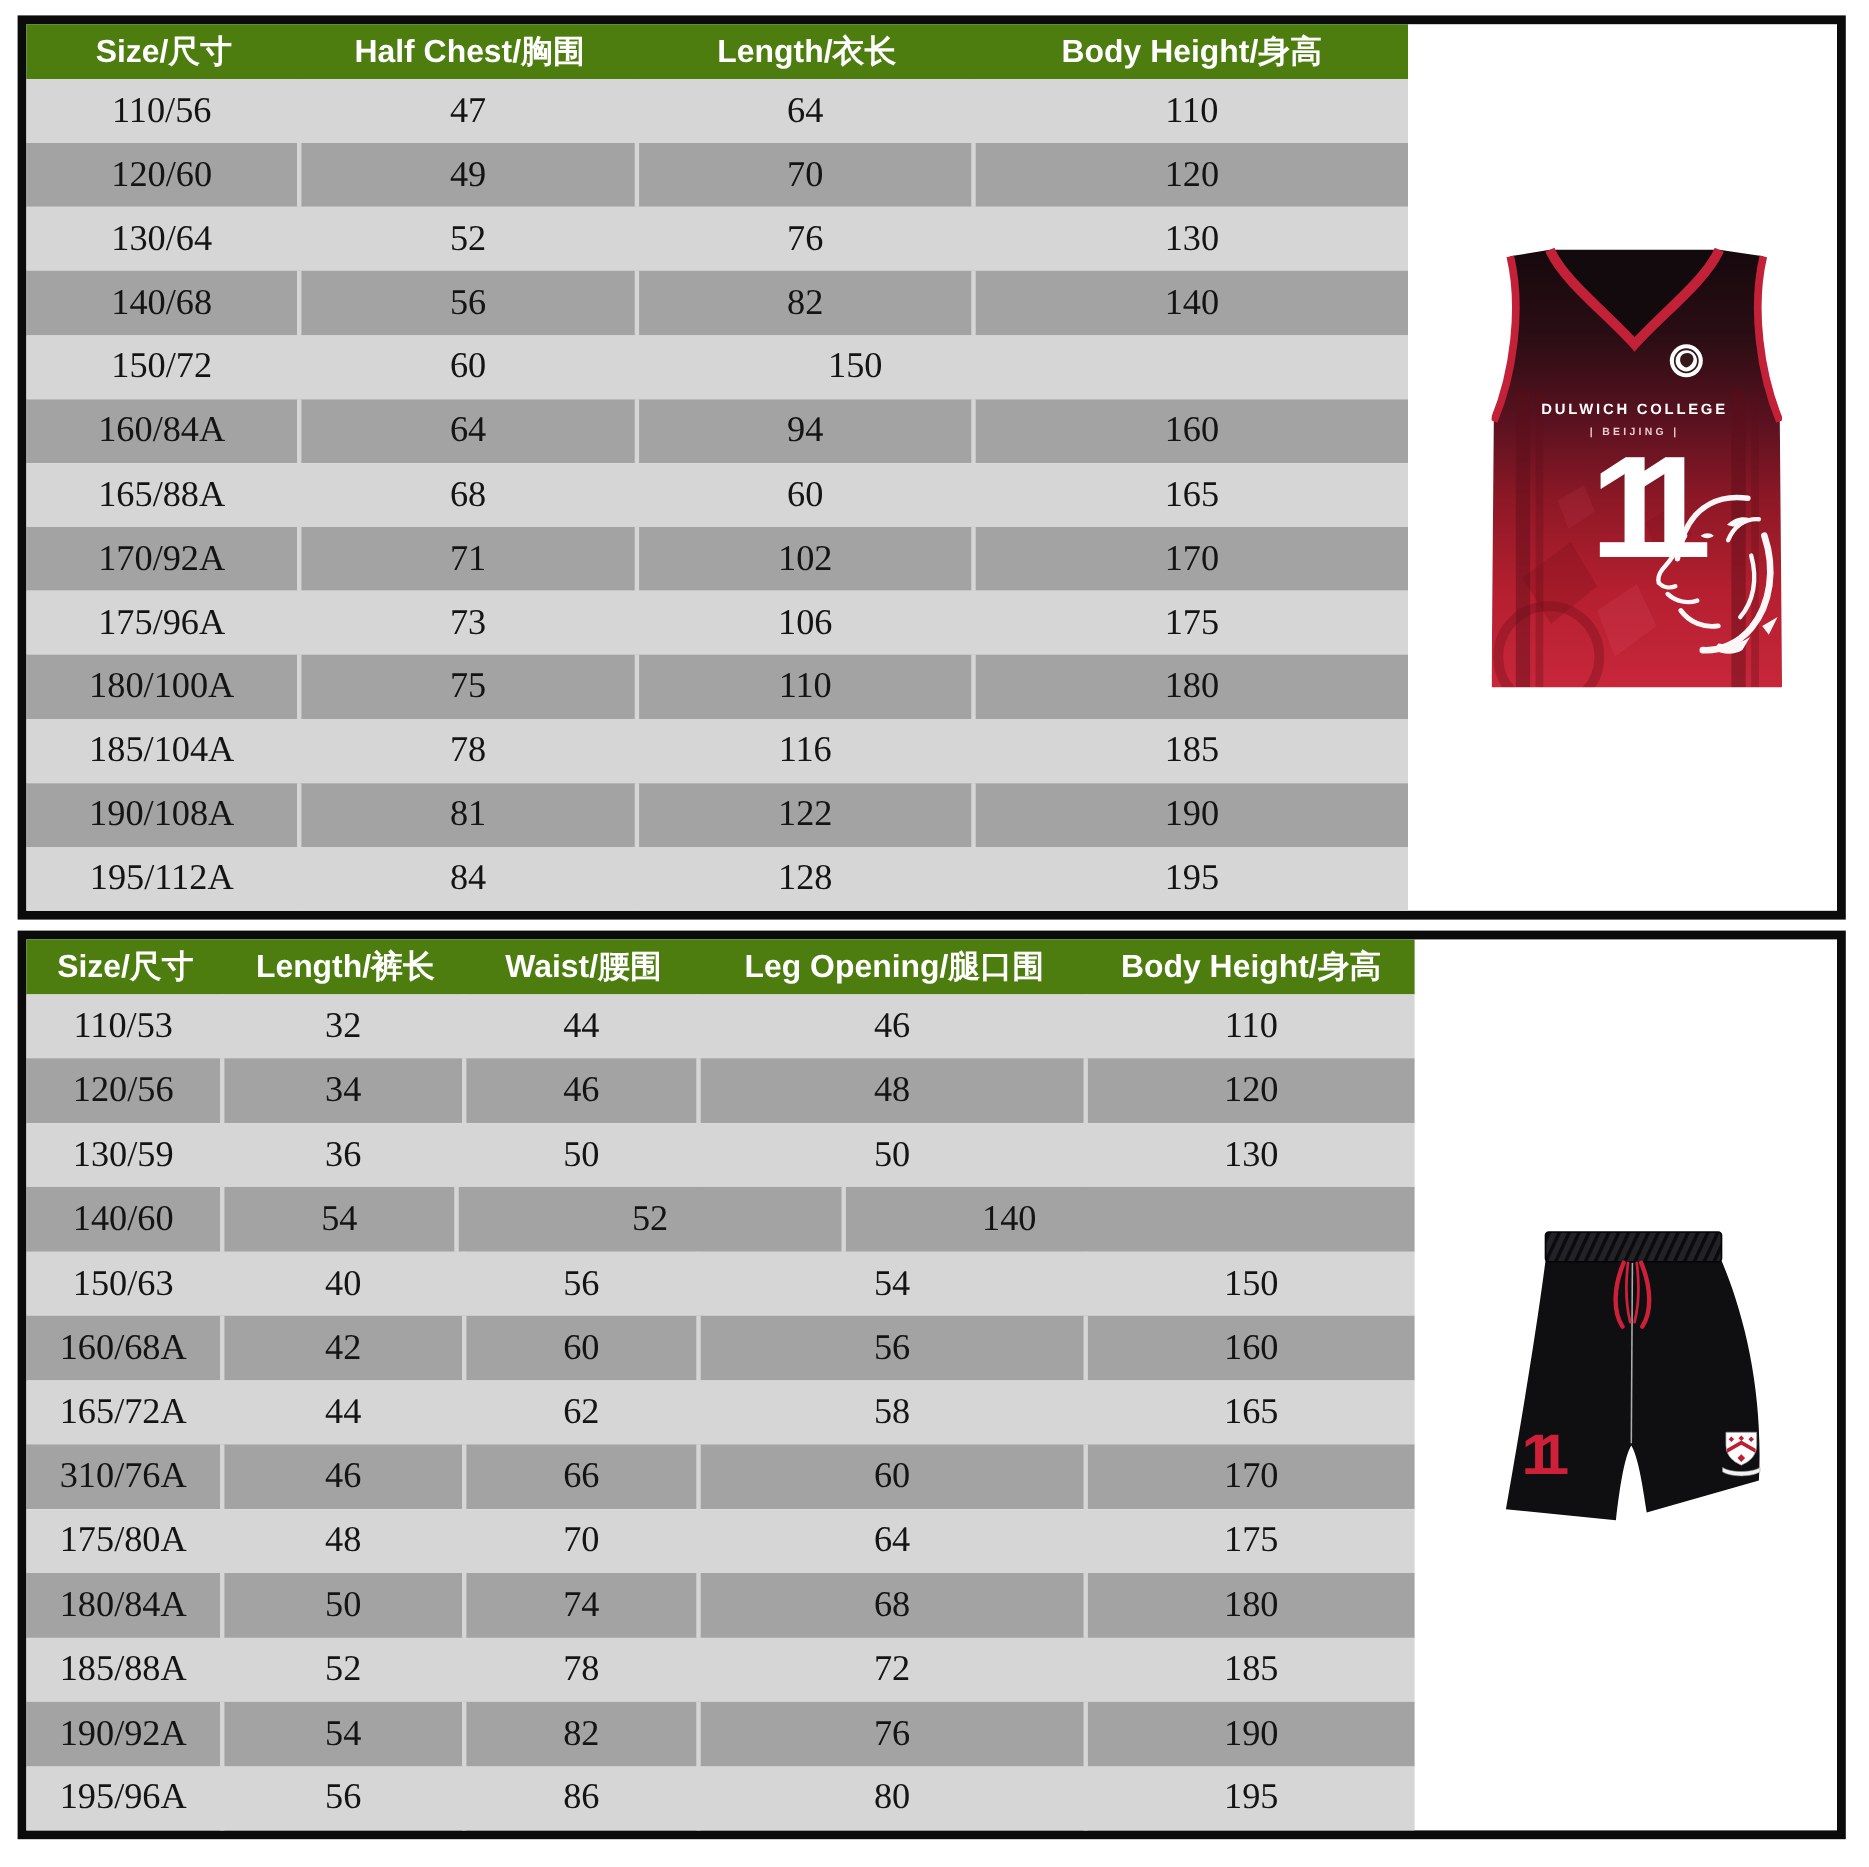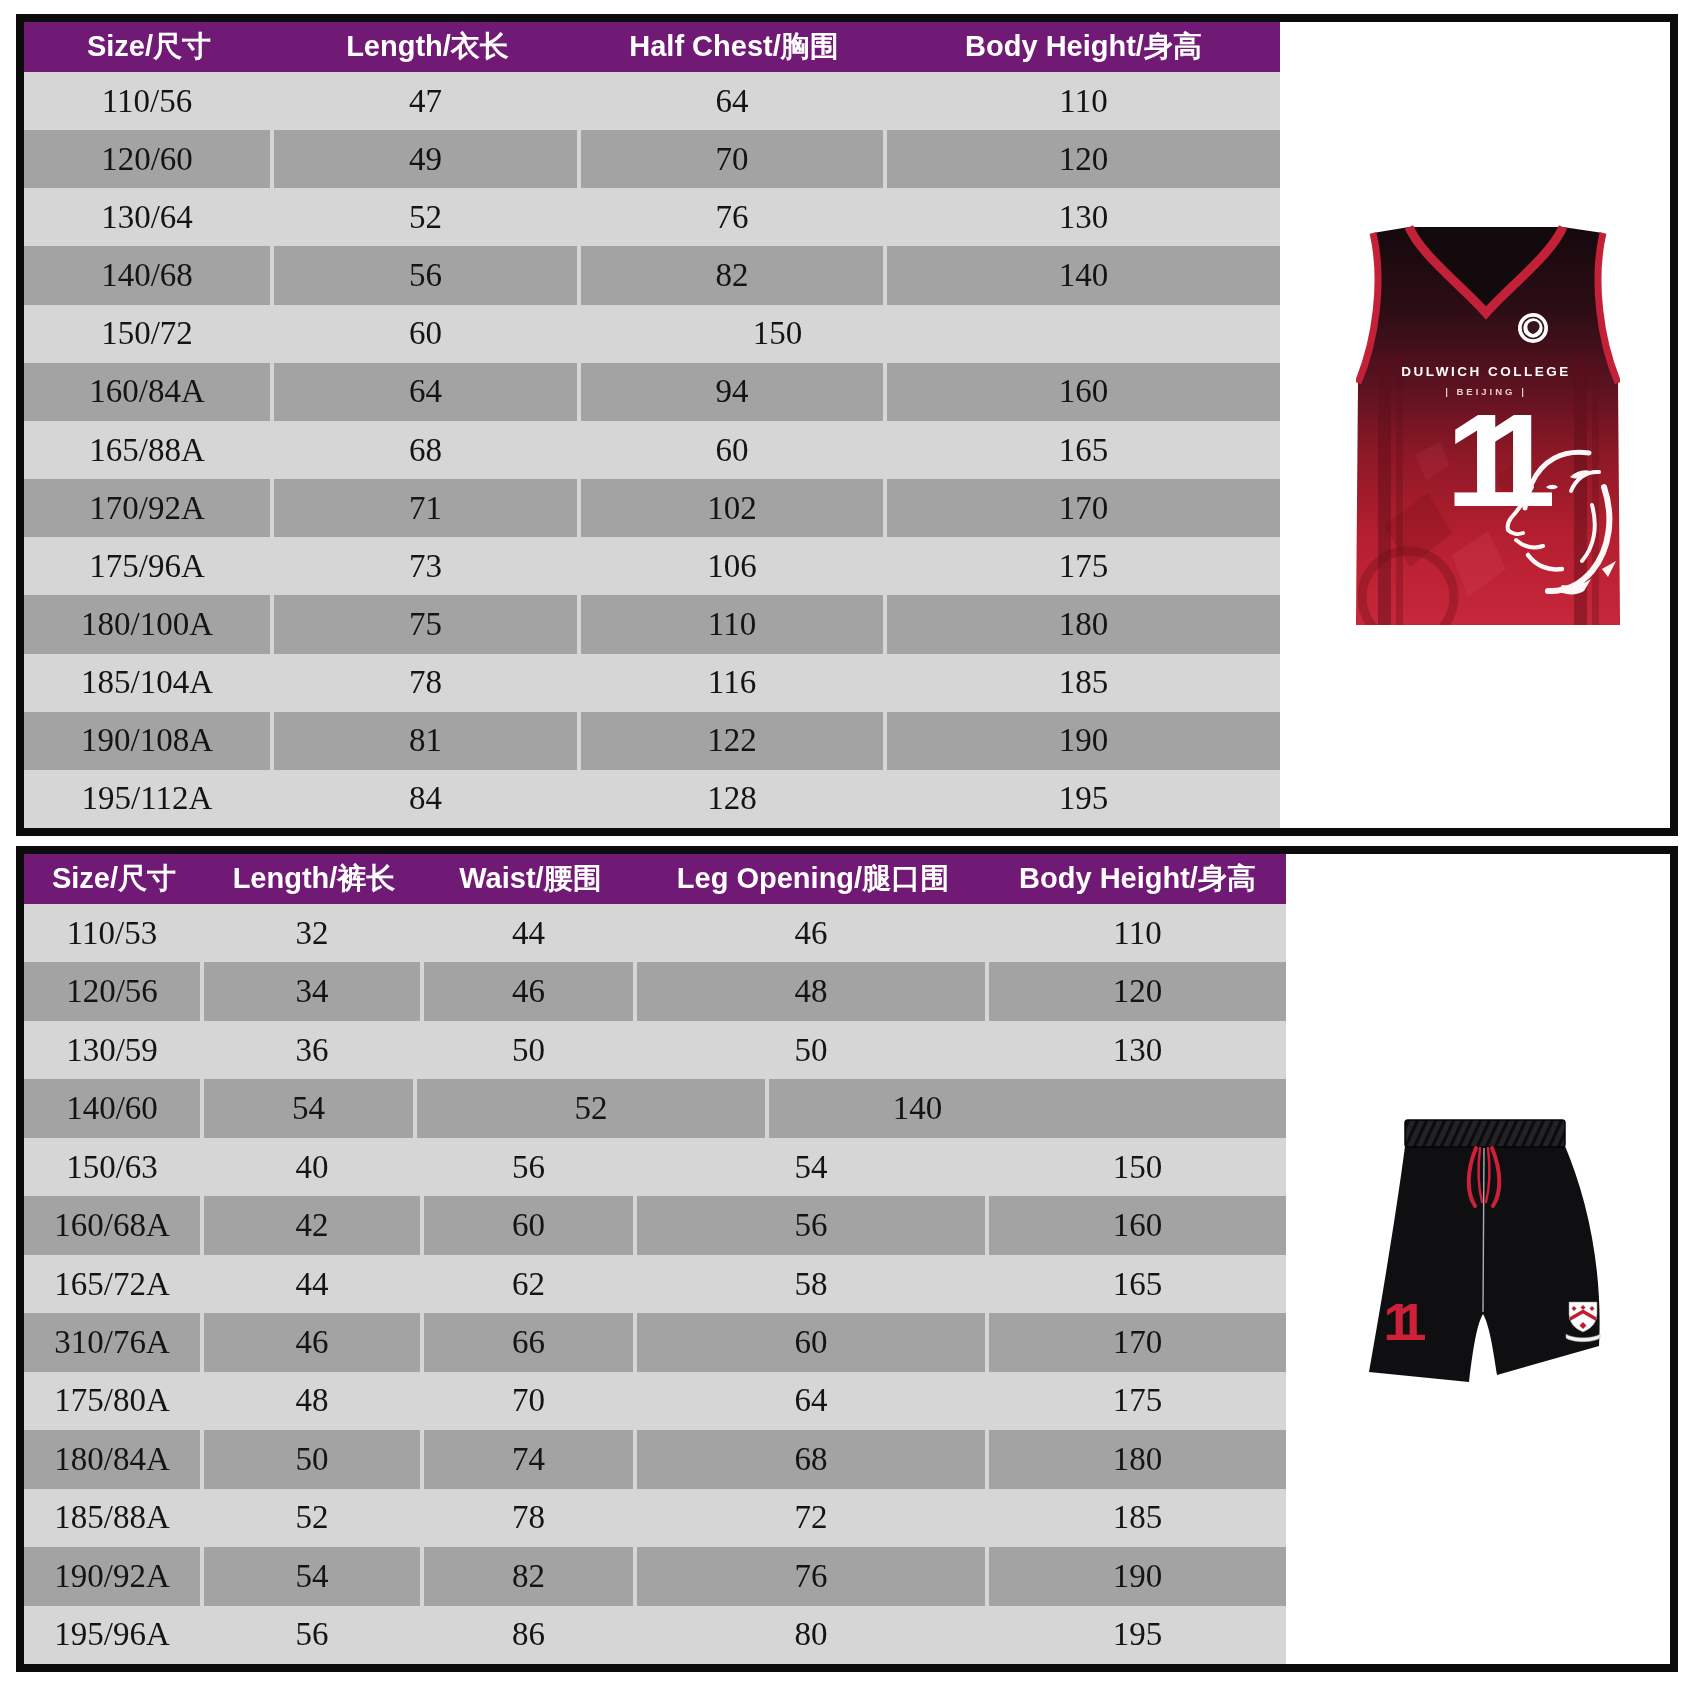--- a/index.html
+++ b/index.html
@@ -9,21 +9,21 @@
     -webkit-font-smoothing:antialiased;
   }
   .panel{
     position:absolute;left:16px;background:#ffffff;
     border:8px solid #0b0b0b;box-sizing:content-box;
   }
   .panel.top{top:14px;width:1646px;height:806px;}
   .panel.bottom{top:846px;width:1646px;height:810px;}
 
   .thead{
-    display:flex;height:50px;background:#701a75;color:#ffffff;
+    display:flex;height:50px;background:#4d7c0f;color:#ffffff;
     font-weight:bold;font-size:29px;
   }
   .hcell{display:flex;align-items:center;justify-content:center;white-space:nowrap;}
   .tbody{display:flex;flex-direction:column;}
   .panel.top .tbody{width:1256px;height:756px;}
   .panel.bottom .tbody{width:1262px;height:760px;}
   .trow{flex:1;display:flex;font-family:Liberation Serif, serif;}
   .trow.even{background:#d6d6d6;}
   .trow.odd{background:#a3a3a3;}
   .tcell{
@@ -46,22 +46,22 @@
   .brand-text{font-family:"Liberation Sans",sans-serif;font-weight:bold;letter-spacing:2.5px;}
   .city-text{font-family:"Liberation Sans",sans-serif;font-weight:bold;letter-spacing:3px;}
   .num-text{font-family:"Liberation Sans",sans-serif;font-weight:bold;}
 </style>
 </head>
 <body>
 
 <div class="panel top t-top">
   <div class="thead">
     <div class="hcell c0">Size/尺寸</div>
+    <div class="hcell c2">Half Chest/胸围</div>
     <div class="hcell c1">Length/衣长</div>
-    <div class="hcell c2">Half Chest/胸围</div>
     <div class="hcell c3">Body Height/身高</div>
   </div>
   <div class="tbody">
       <div class="trow even">
         <div class="tcell c0">110/56</div>
         <div class="tcell c1">47</div>
         <div class="tcell c2">64</div>
         <div class="tcell c3">110</div>
       </div>
       <div class="trow odd">

